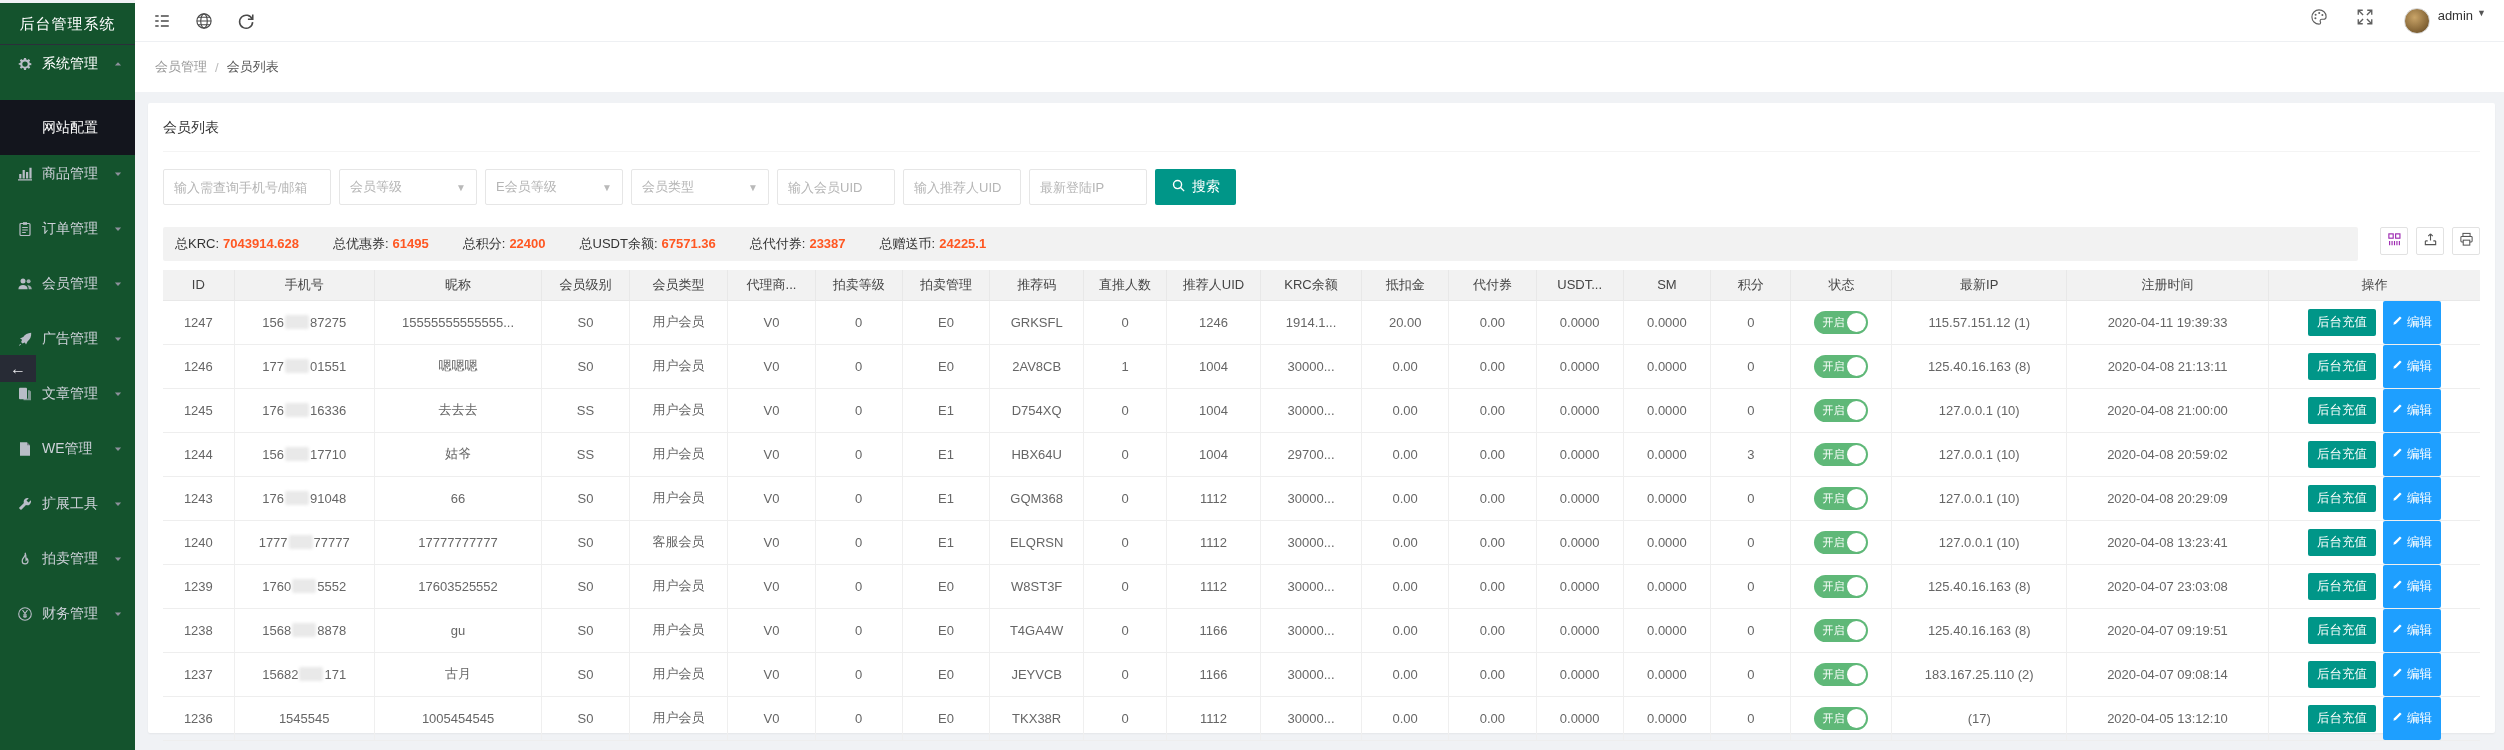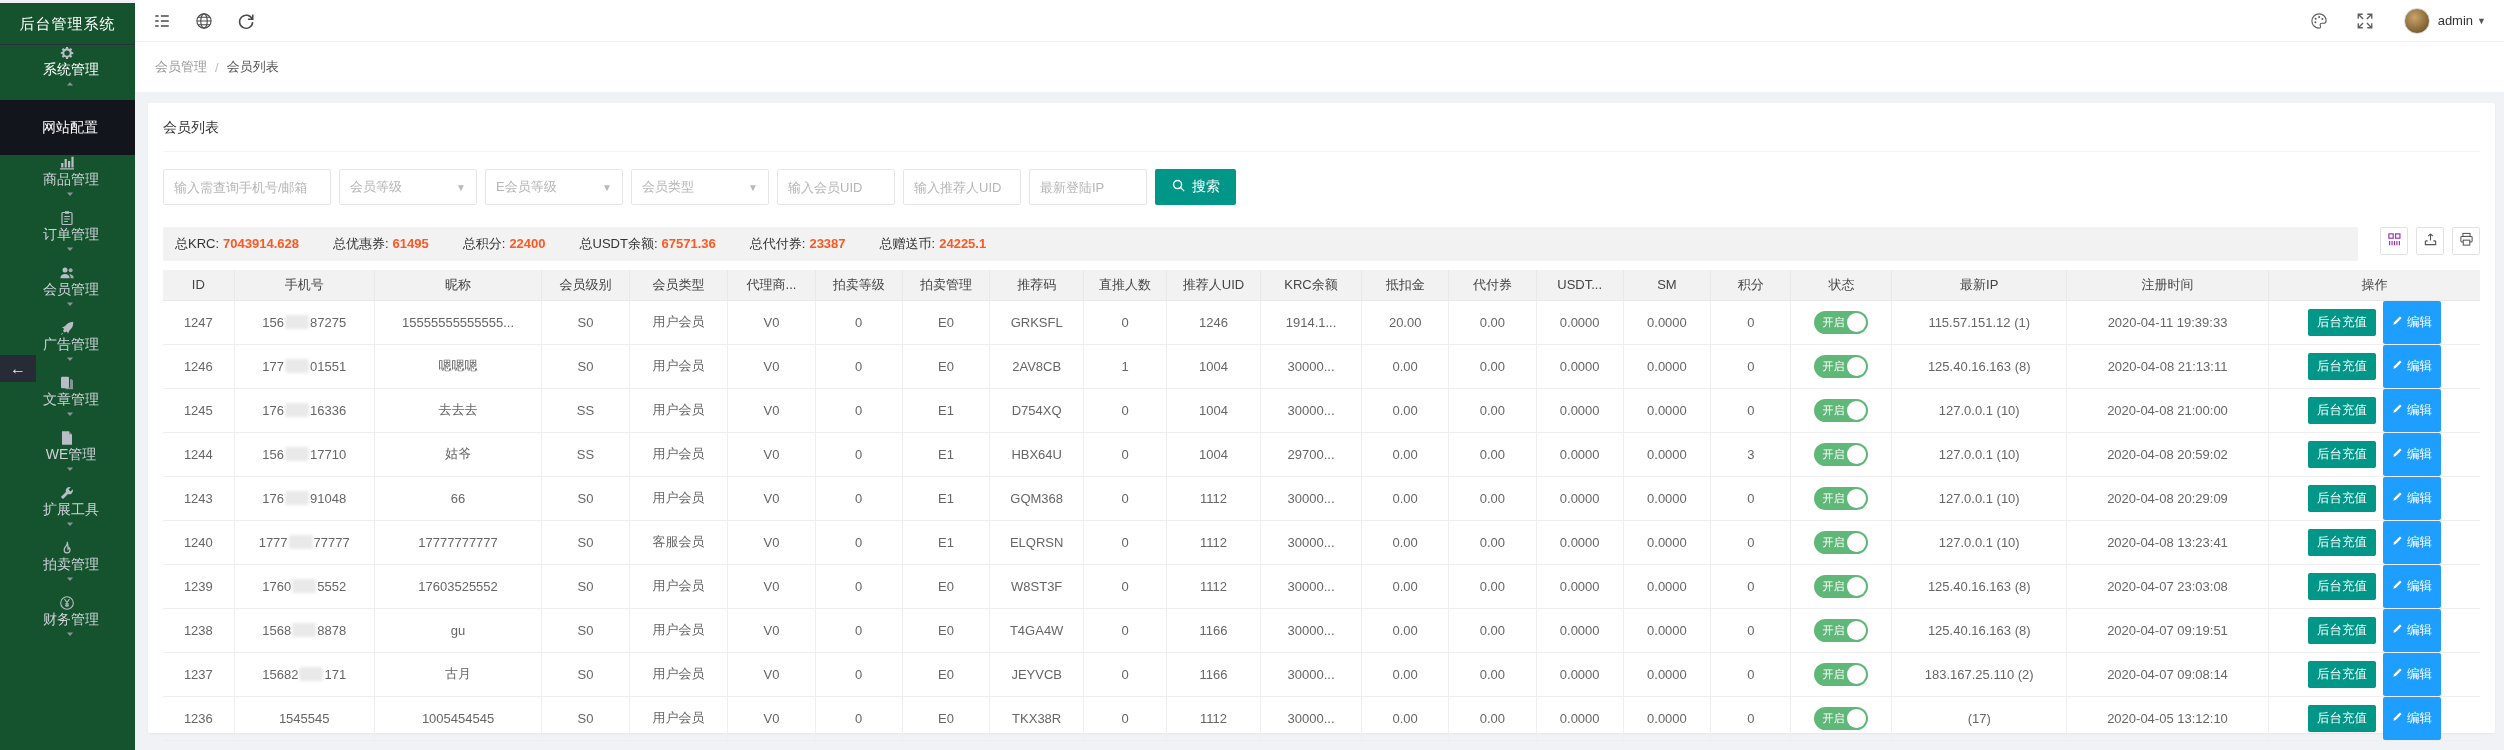--- a/index.html
+++ b/index.html
@@ -1,36 +1,36 @@
 <!DOCTYPE html>
 <html><head>
 <meta charset="utf-8">
 <style>
   * { margin:0; padding:0; box-sizing:border-box; }
   html,body { width:2504px; height:750px; font-family:"Liberation Sans","DejaVu Sans",sans-serif; background:#f0f2f5; overflow:hidden; position:relative; }
 
   
   .sidebar { position:absolute; left:0; top:3px; width:135px; height:750px; background:#14532d; z-index:5; }
   .logo { height:42px; line-height:42px; text-align:center; color:#ffffff; font-size:15px; letter-spacing:1px; border-bottom:1px solid #2b2f3a; white-space:nowrap; }
-  .side-item { height:55px; display:flex; align-items:center; padding:0 10px 17px 17px; color:#cfd2da; font-size:14px; cursor:pointer; position:relative;flex-direction:column; }
+  .side-item { height:55px; display:flex; align-items:center; padding:0 10px 17px 17px; color:#cfd2da; font-size:14px; cursor:pointer; position:relative; }
   .side-item .icon { width:16px; height:16px; margin-right:9px; color:#b9bdc7; flex:none; }
   .side-item .icon svg { width:16px; height:16px; display:block; }
   .side-item .label { flex:1; white-space:nowrap; }
   .side-item .caret { color:#8d919c; flex:none; margin-right:2px; }
   .side-item .caret svg { width:10px; height:10px; display:block; }
   .side-item.active { color:#ffffff; }
   .side-sub { height:55px; line-height:55px; padding-left:42px; color:#ffffff; font-size:14px; background:#13151d; cursor:pointer; }
   .collapse-arrow { position:absolute; left:0; top:352px; width:36px; height:27px; background:#272b35; color:#e8e9ec; font-size:16px; display:flex; align-items:center; justify-content:center; z-index:6; }
 
   
   .main { position:absolute; left:135px; top:0; right:0; bottom:0; }
   .navbar { height:42px; background:#fff; border-bottom:1px solid #eef0f3; display:flex; align-items:center; padding:0 18px; }
   .nav-icon { width:18px; height:18px; color:#4a4a4a; margin-right:24px; cursor:pointer; }
   .nav-icon svg { width:18px; height:18px; display:block; }
-  .nav-right { margin-left:auto; display:flex; align-items:center; }
+  .nav-right { margin-left:auto; display:flex; }
   .nav-right .nav-icon { margin-right:0; margin-left:28px; color:#5f5f5f; }
   .avatar { width:26px; height:26px; border-radius:50%; margin-left:30px; background:radial-gradient(circle at 40% 35%, #c9a468, #8a6a3a 60%, #5c4422); border:1px solid #d8d8d8; }
   .admin-name { font-size:13px; color:#333; margin:0 4px 0 8px; }
   .admin-caret { font-size:9px; color:#555; }
 
   .crumbbar { height:50px; background:#fff; display:flex; align-items:center; padding:0 20px; font-size:13px; }
   .crumb-parent { color:#999; cursor:pointer; }
   .crumb-sep { color:#bbb; margin:0 8px; }
   .crumb-current { color:#555; }
 

